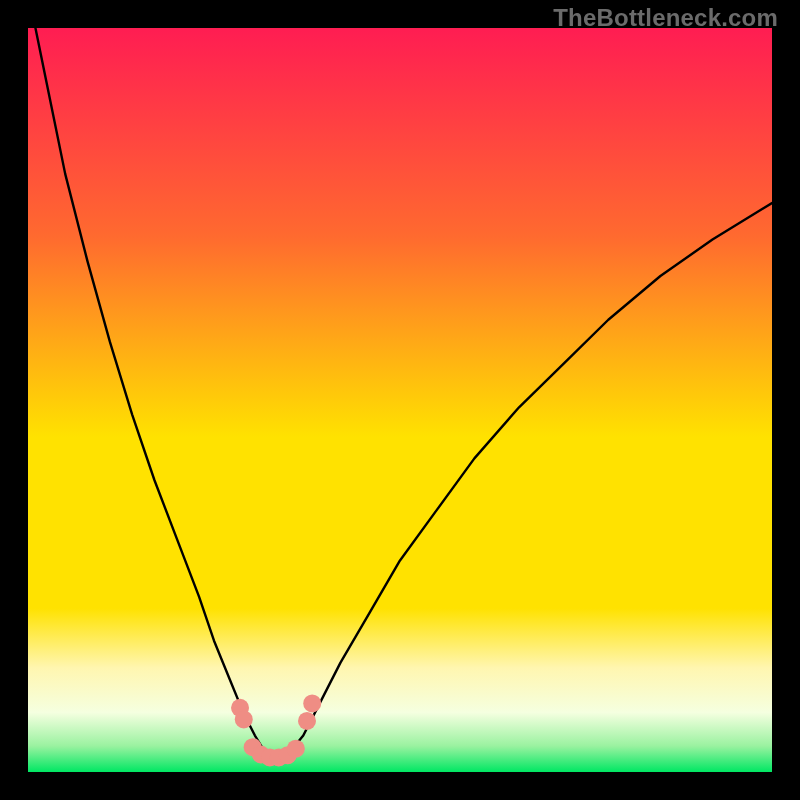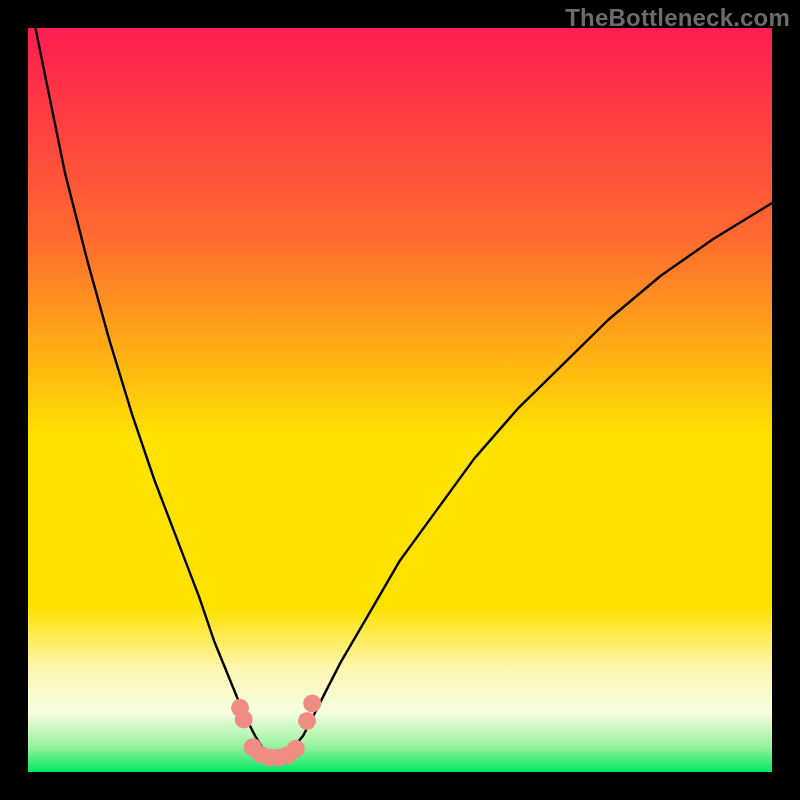--- a/index.html
+++ b/index.html
@@ -20,21 +20,21 @@
     position: absolute;
     left: 28px;
     top: 28px;
     width: 744px;
     height: 744px;
     overflow: hidden;
   }
   .watermark {
     position: absolute;
     top: 4px;
-    right: 10px;
+    right: 22px;
     color: #6b6b6b;
     font-size: 24px;
     font-weight: 600;
     letter-spacing: 0.2px;
     user-select: none;
   }
 </style>
 </head>
 <body>
 

